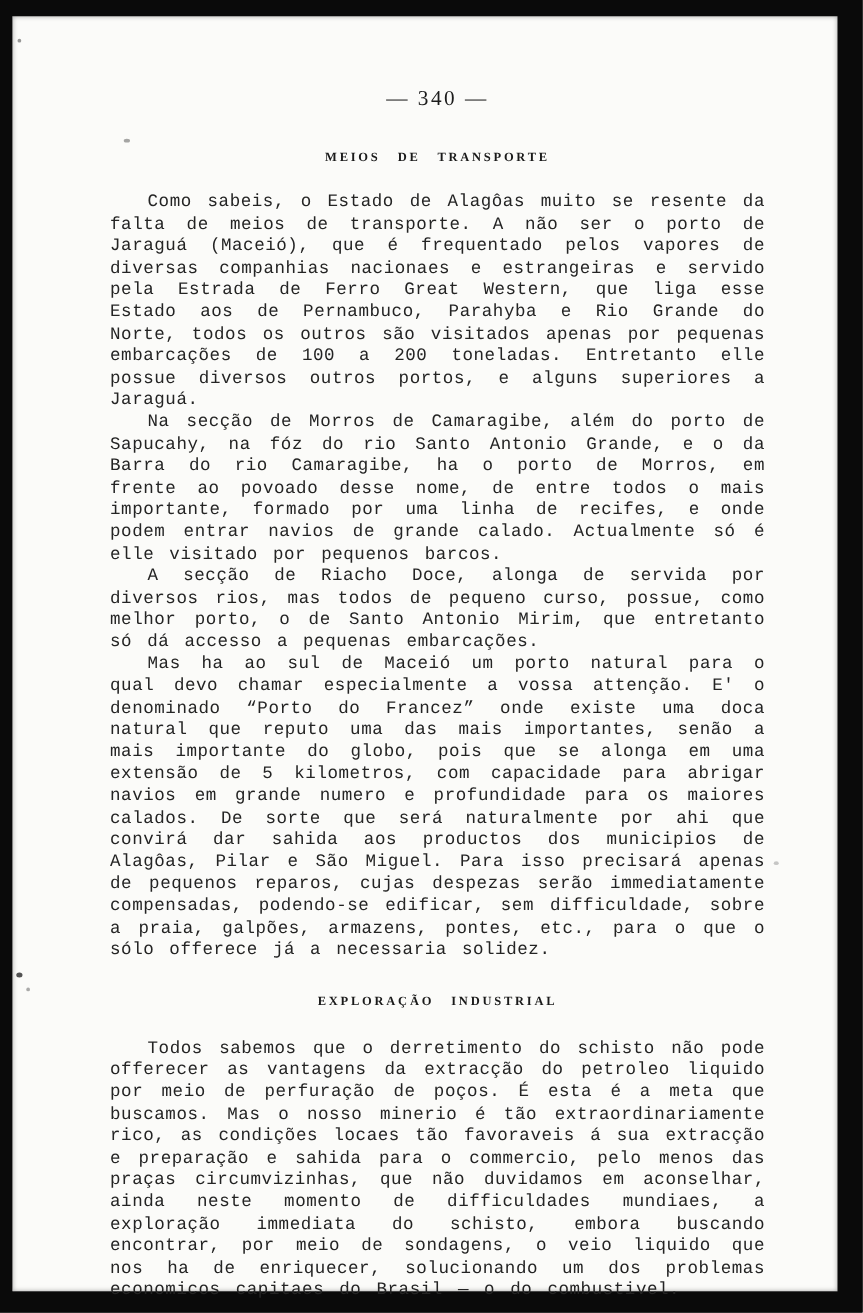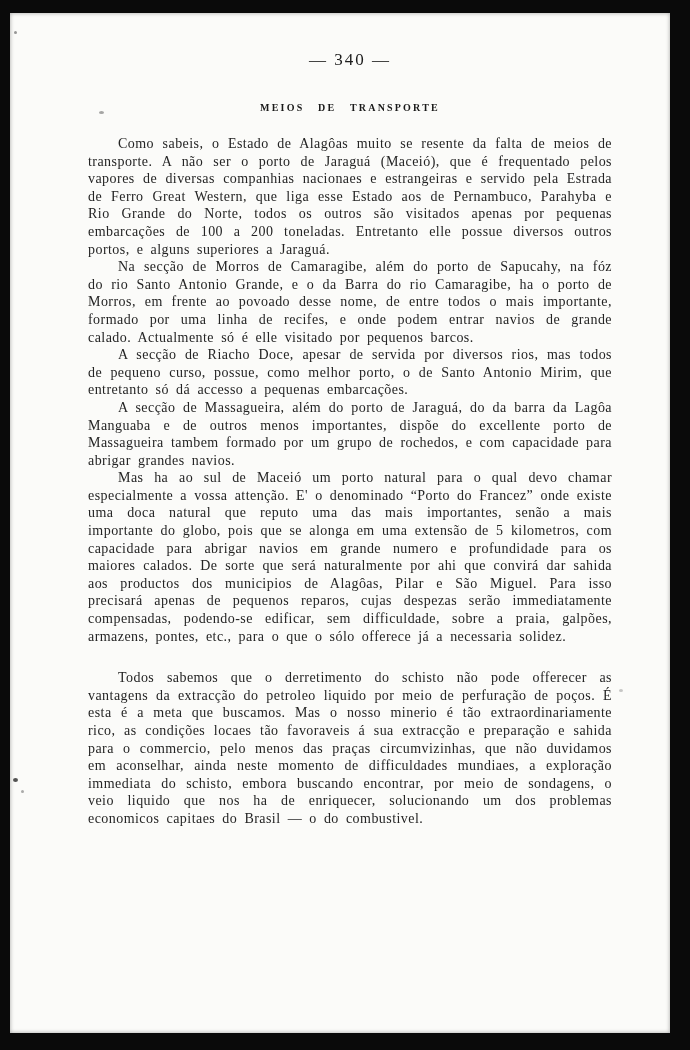--- a/index.html
+++ b/index.html
@@ -22,21 +22,21 @@
     width: 660px;
     height: 1020px;
     background: #fbfbf9;
     box-shadow: inset 0 0 4px rgba(0,0,0,0.35);
     color: #222;
   }
   .content {
     padding: 0 58px 0 78px;
   }
   .page-number {
-    margin-top: 37px;
+    margin-top: 56px;
     text-align: center;
     font-size: 17px;
     letter-spacing: 2px;
     color: #1c1c1c;
   }
   .section-heading {
     margin: 32px 0 0 0;
     text-align: center;
     font-size: 10px;
     font-weight: bold;
@@ -55,20 +55,21 @@
   }
   p.para {
     margin: 0;
     text-indent: 30px;
     text-align: justify;
     font-size: 14px;
     line-height: 17.6px;
     letter-spacing: 0.45px;
     word-spacing: 3.2px;
     color: #242424;
+    font-family: Liberation Mono, monospace;
   }
   
   .speck {
     position: absolute;
     border-radius: 50%;
   }
   .speck.s1 { left: 99px;  top: 111px; width: 5px; height: 3px; background: rgba(60,60,60,0.45); }
   .speck.s2 { left: 13px;  top: 778px; width: 5px; height: 4px; background: rgba(40,40,40,0.8); }
   .speck.s3 { left: 21px;  top: 790px; width: 3px; height: 3px; background: rgba(90,90,90,0.5); }
   .speck.s4 { left: 14px;  top: 31px;  width: 3px; height: 3px; background: rgba(70,70,70,0.55); }
@@ -81,25 +82,25 @@
   <div class="page">
     <div class="content">
 
       <div class="page-number">— 340 —</div>
 
       <h2 class="section-heading">MEIOS DE TRANSPORTE</h2>
 
       <div class="body-block">
         <p class="para">Como sabeis, o Estado de Alagôas muito se resente da falta de meios de transporte. A não ser o porto de Jaraguá (Maceió), que é frequentado pelos vapores de diversas companhias nacionaes e estrangeiras e servido pela Estrada de Ferro Great Western, que liga esse Estado aos de Pernambuco, Parahyba e Rio Grande do Norte, todos os outros são visitados apenas por pequenas embarcações de 100 a 200 toneladas. Entretanto elle possue diversos outros portos, e alguns superiores a Jaraguá.</p>
         <p class="para">Na secção de Morros de Camaragibe, além do porto de Sapucahy, na fóz do rio Santo Antonio Grande, e o da Barra do rio Camaragibe, ha o porto de Morros, em frente ao povoado desse nome, de entre todos o mais importante, formado por uma linha de recifes, e onde podem entrar navios de grande calado. Actualmente só é elle visitado por pequenos barcos.</p>
-        <p class="para">A secção de Riacho Doce, apesar de servida por diversos rios, mas todos de pequeno curso, possue, como melhor porto, o de Santo Antonio Mirim, que entretanto só dá accesso a pequenas embarcações.</p>
-        <p class="para">A secção de Massagueira, além do porto de Jaraguá, do da barra da Lagôa Manguaba e de outros menos importantes, dispõe do excellente porto de Massagueira tambem formado por um grupo de rochedos, e com capacidade para abrigar grandes navios.</p>
+        <p class="para">A secção de Riacho Doce, alonga de servida por diversos rios, mas todos de pequeno curso, possue, como melhor porto, o de Santo Antonio Mirim, que entretanto só dá accesso a pequenas embarcações.</p>
         <p class="para">Mas ha ao sul de Maceió um porto natural para o qual devo chamar especialmente a vossa attenção. E' o denominado “Porto do Francez” onde existe uma doca natural que reputo uma das mais importantes, senão a mais importante do globo, pois que se alonga em uma extensão de 5 kilometros, com capacidade para abrigar navios em grande numero e profundidade para os maiores calados. De sorte que será naturalmente por ahi que convirá dar sahida aos productos dos municipios de Alagôas, Pilar e São Miguel. Para isso precisará apenas de pequenos reparos, cujas despezas serão immediatamente compensadas, podendo-se edificar, sem difficuldade, sobre a praia, galpões, armazens, pontes, etc., para o que o sólo offerece já a necessaria solidez.</p>
       </div>
 
+      <h2 class="section-heading second">EXPLORAÇÃO INDUSTRIAL</h2>
 
       <div class="body-block second">
         <p class="para">Todos sabemos que o derretimento do schisto não pode offerecer as vantagens da extracção do petroleo liquido por meio de perfuração de poços. É esta é a meta que buscamos. Mas o nosso minerio é tão extraordinariamente rico, as condições locaes tão favoraveis á sua extracção e preparação e sahida para o commercio, pelo menos das praças circumvizinhas, que não duvidamos em aconselhar, ainda neste momento de difficuldades mundiaes, a exploração immediata do schisto, embora buscando encontrar, por meio de sondagens, o veio liquido que nos ha de enriquecer, solucionando um dos problemas economicos capitaes do Brasil — o do combustivel.</p>
       </div>
 
     </div>
   </div>
 
   <div class="speck s1"></div>
   <div class="speck s2"></div>

